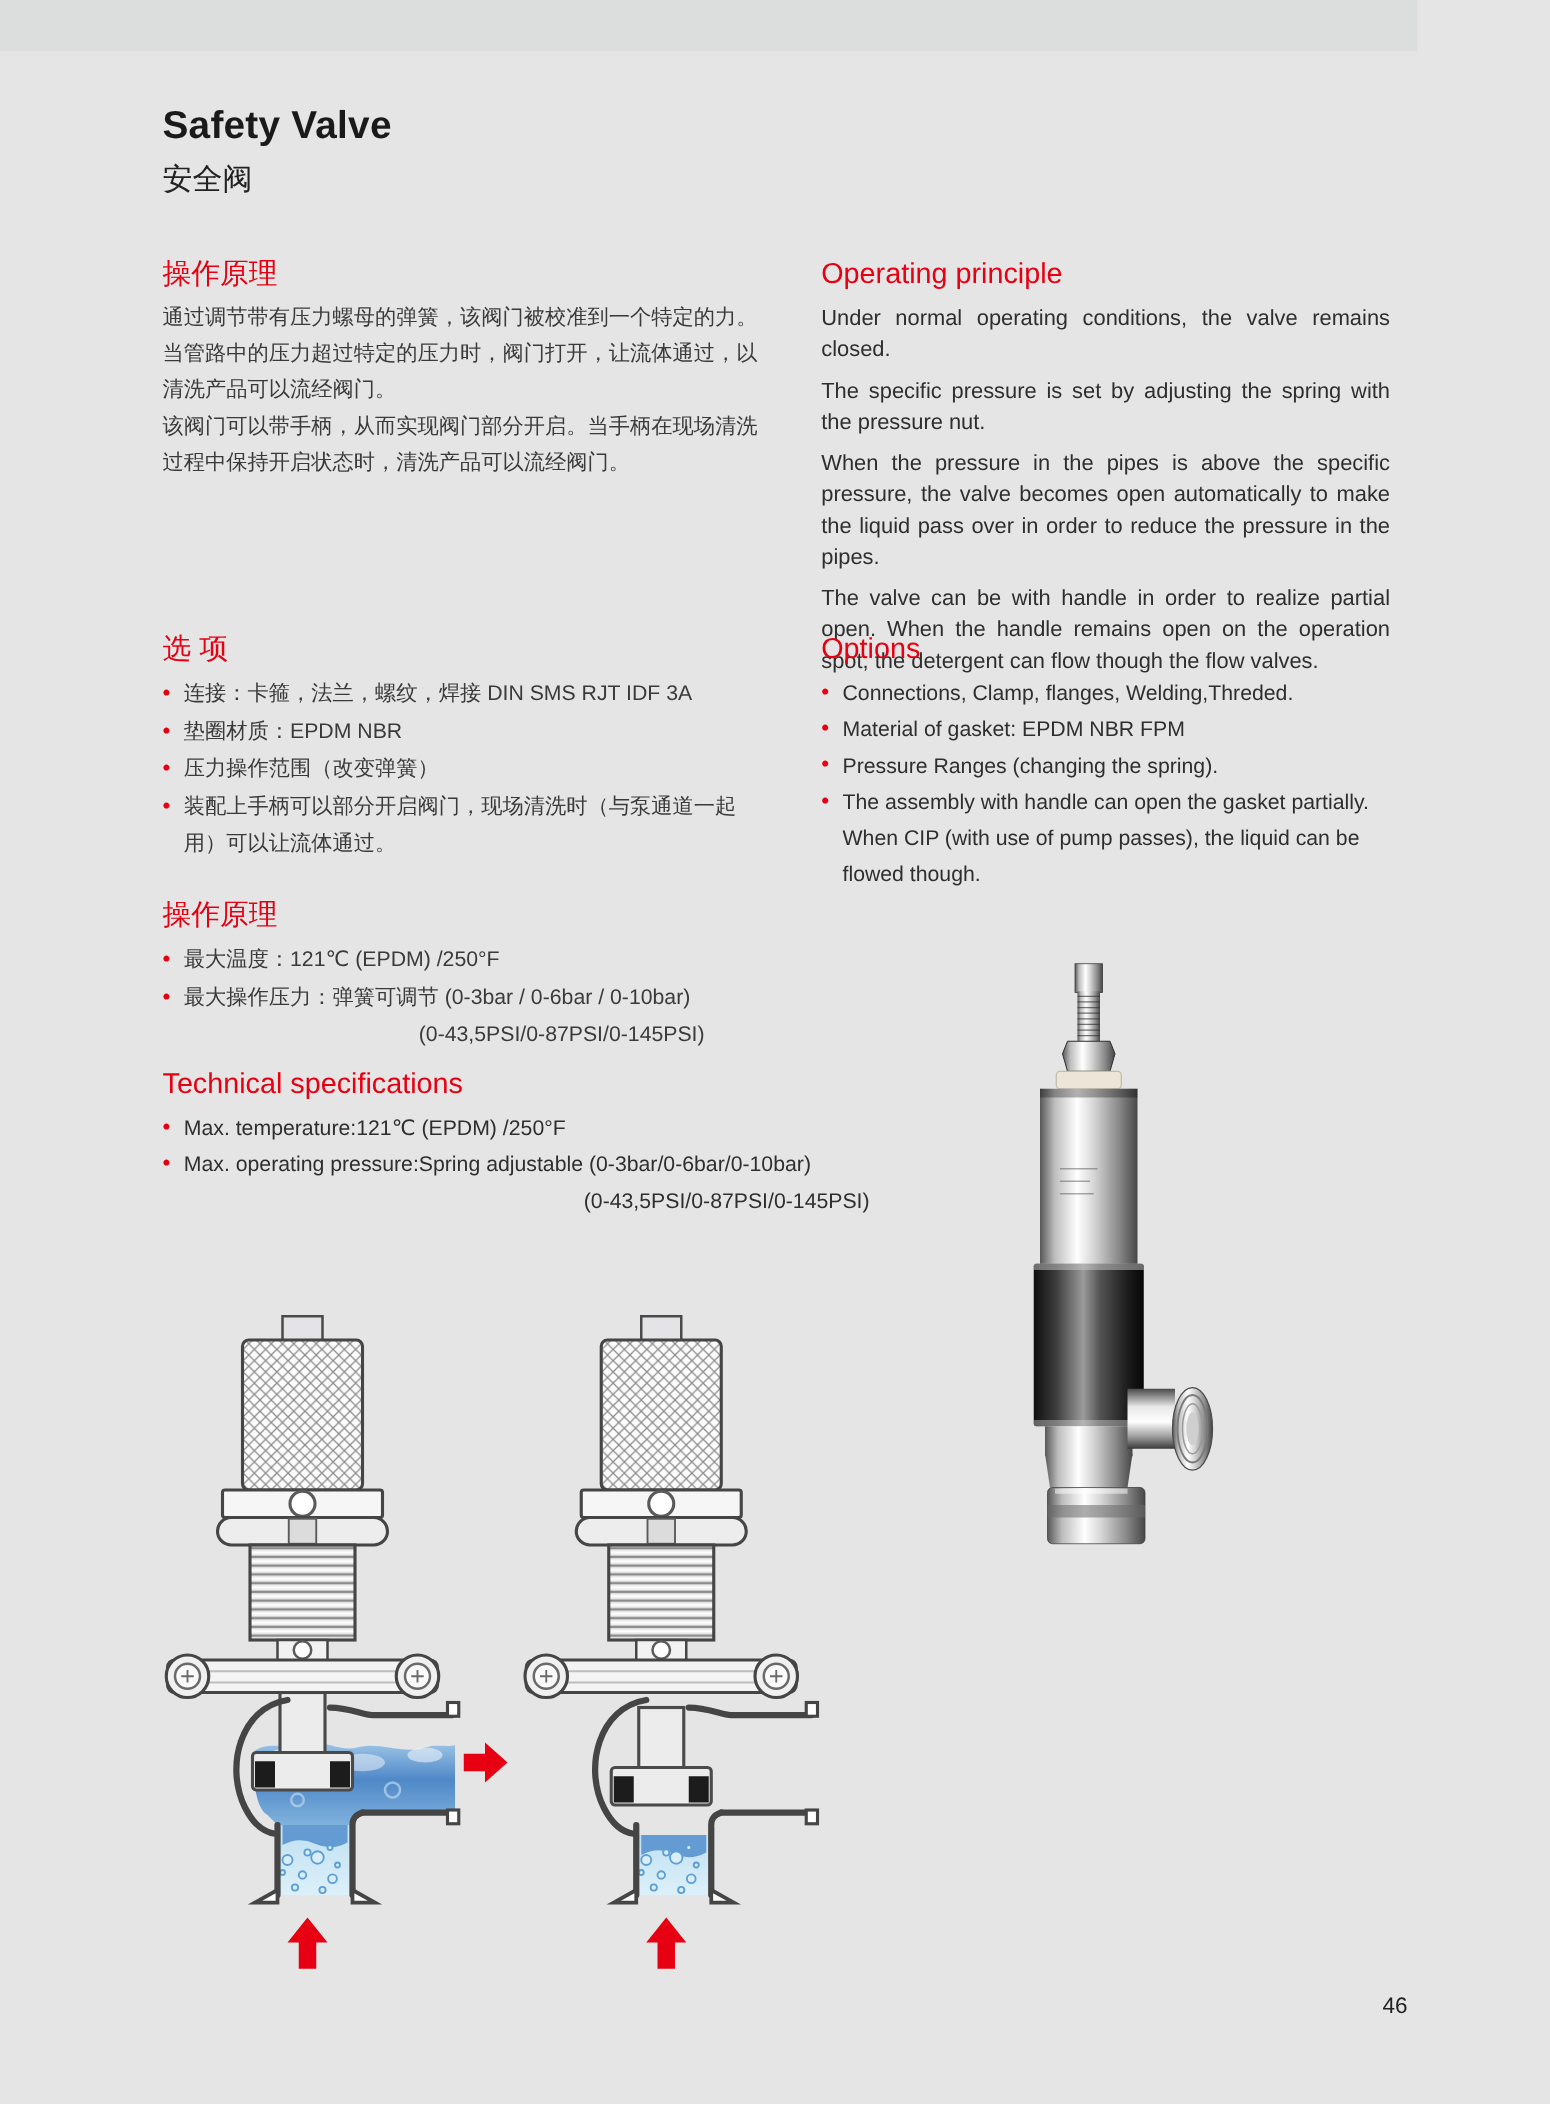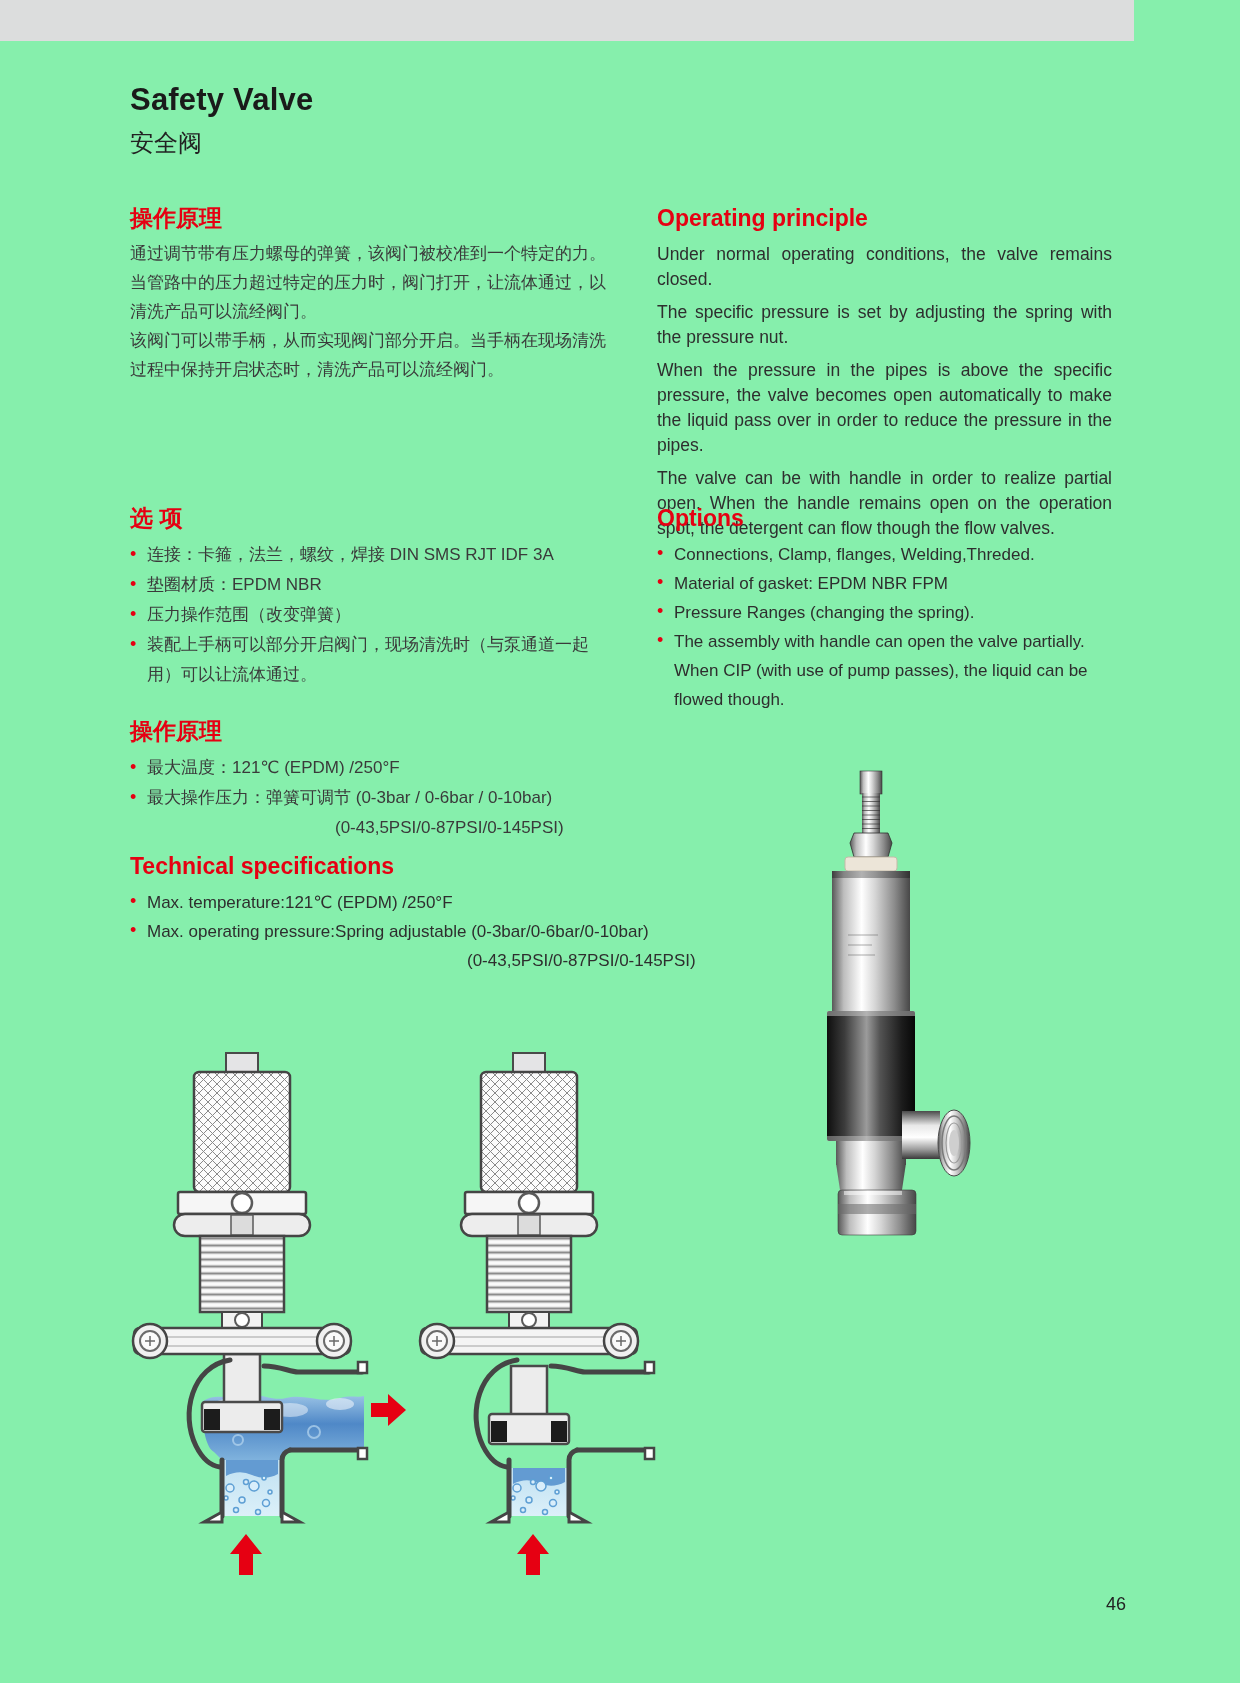--- a/index.html
+++ b/index.html
@@ -1,22 +1,22 @@
 <!DOCTYPE html>
 <html><head>
 <meta charset="utf-8">
 <style>
   html,body{margin:0;padding:0;background:#fff;}
-  .page{position:relative;width:1240px;height:1683px;background:#86efac;overflow:hidden;
+  .page{position:relative;width:1240px;height:1683px;background:#e5e5e5;overflow:hidden;
         font-family:"Liberation Sans","DejaVu Sans",sans-serif;color:#3a3a3a;}
   .abs{position:absolute;}
   .topbar{left:0;top:0;width:1134px;height:41px;background:#dcdddd;}
   .title{left:130px;top:82px;font-size:31px;font-weight:bold;color:#1a1a1a;letter-spacing:.2px;}
   .subtitle{left:130px;top:127px;font-size:24px;color:#222;}
-  .h-red{margin:0;font-size:23px;font-weight:bold;color:#e60012;line-height:30px;}
+  .h-red{margin:0;font-size:23px;font-weight:normal;color:#e60012;line-height:30px;}
   
   .cn-lines{margin-top:6px;}
   .cn-lines div{font-size:17px;line-height:29px;white-space:nowrap;}
   
   .en-paras{margin-top:9px;}
   .en-paras p{margin:0 0 8px 0;font-size:17.5px;line-height:25px;text-align:justify;color:#2e2e2e;}
   
   ul.bullets{list-style:none;margin:7px 0 0 0;padding:0;}
   ul.bullets li{position:relative;padding-left:17px;font-size:17px;line-height:30px;margin:0;}
   ul.bullets li::before{content:"\2022";position:absolute;left:0;top:-1px;color:#e60012;font-size:18px;}
@@ -66,21 +66,21 @@
       <li>装配上手柄可以部分开启阀门，现场清洗时（与泵通道一起用）可以让流体通过。</li>
     </ul>
   </section>
 
   <section class="abs" style="left:657px;top:503px;width:462px">
     <h2 class="h-red">Options</h2>
     <ul class="bullets en">
       <li>Connections, Clamp, flanges, Welding,Threded.</li>
       <li>Material of gasket: EPDM NBR FPM</li>
       <li>Pressure Ranges (changing the spring).</li>
-      <li>The assembly with handle can open the valve partially. When CIP (with use of pump passes), the liquid can be flowed though.</li>
+      <li>The assembly with handle can open the gasket partially. When CIP (with use of pump passes), the liquid can be flowed though.</li>
     </ul>
   </section>
 
   <section class="abs" style="left:130px;top:716px;width:520px">
     <h2 class="h-red">操作原理</h2>
     <ul class="bullets">
       <li>最大温度：121℃ (EPDM) /250°F</li>
       <li>最大操作压力：弹簧可调节  (0-3bar / 0-6bar / 0-10bar)</li>
     </ul>
     <div class="cont cn">(0-43,5PSI/0-87PSI/0-145PSI)</div>

